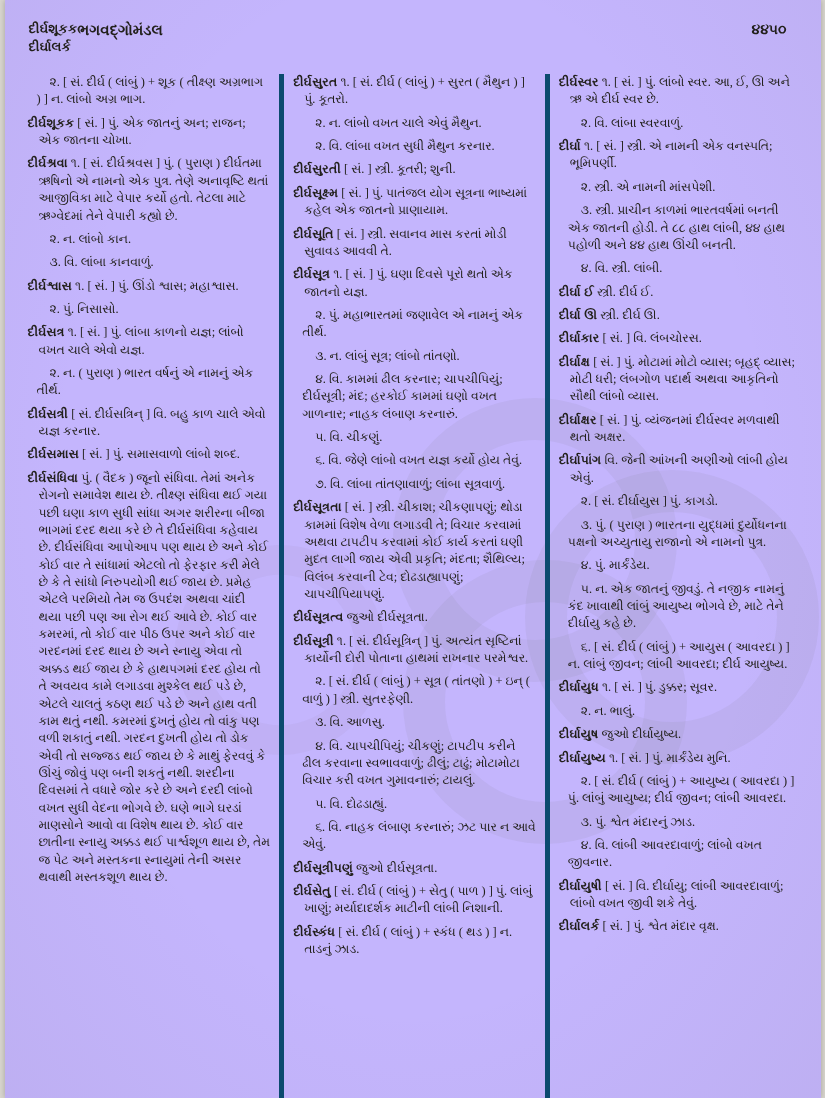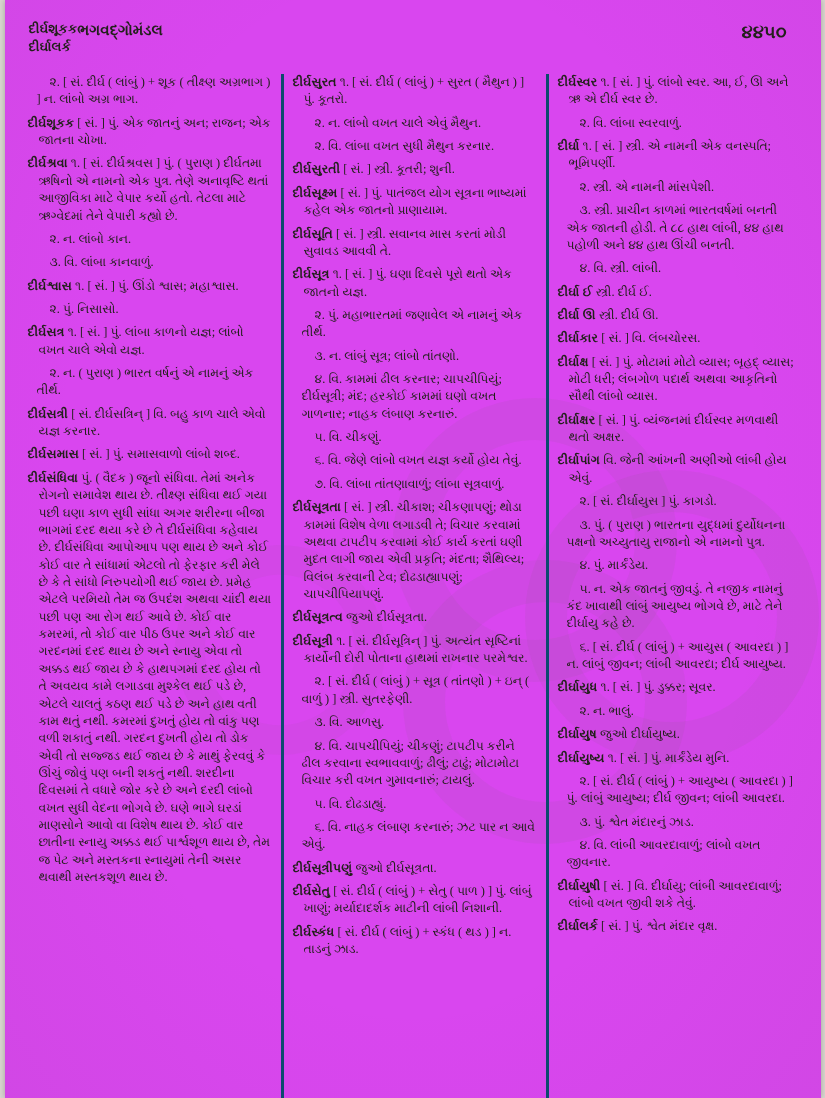--- a/index.html
+++ b/index.html
@@ -1,40 +1,40 @@
 <!DOCTYPE html>
 <html><head>
 <meta charset="utf-8">
 <style>
   html,body{margin:0;padding:0;}
   body{background:#d9d6cf;font-family:"Liberation Serif","DejaVu Sans",serif;}
-  .page{position:relative;width:816px;height:1098px;margin:0 auto;background:#d946ef;
+  .page{position:relative;width:816px;height:1098px;margin:0 auto;background:#c4b5fd;
         color:#22201b;overflow:hidden;box-shadow:0 0 6px rgba(0,0,0,.25);}
   
   .page::after{content:"";position:absolute;inset:0;pointer-events:none;
         background:radial-gradient(ellipse at 50% 45%, rgba(255,255,255,0) 60%, rgba(90,85,70,.06) 100%);}
   
   header{position:absolute;top:20px;left:0;right:0;display:flex;justify-content:space-between;
          align-items:flex-start;padding:0 34px 0 24px;z-index:3;}
   .guide{font-weight:700;font-size:13px;line-height:1.35;letter-spacing:.2px;}
   .title{font-weight:700;font-size:15px;text-align:left;flex:1;margin-top:2px;}
-  .pageno{font-weight:700;font-size:18px;margin-top:2px;}
+  .pageno{font-weight:700;font-size:14px;margin-top:2px;}
   
   .wm{position:absolute;z-index:1;pointer-events:none;}
   .ring{position:absolute;border-radius:50%;border:42px solid rgba(110,104,90,.075);}
   .r1{width:200px;height:200px;left:388px;top:398px;}
   .r2{width:210px;height:210px;left:520px;top:470px;}
   .r3{width:200px;height:200px;left:398px;top:560px;}
   .r4{width:150px;height:150px;left:170px;top:545px;border-width:30px;transform:rotate(20deg);
       border-color:rgba(110,104,90,.05);}
   
   main{position:absolute;top:68px;left:0;right:0;bottom:0;display:flex;z-index:2;
        padding:6px 10px 0 14px;box-sizing:border-box;}
   .col{flex:1 1 0;padding:0 9px;font-size:12.4px;line-height:1.4;box-sizing:border-box;}
-  .col + .col{border-left:3px solid #0c4a6e;}
+  .col + .col{border-left:5px solid #0c4a6e;}
   .col p{margin:0 0 6px 0;}
   p.entry{padding-left:11px;text-indent:-11px;}
   p.sense{padding-left:9px;text-indent:13px;}
   .hw{font-weight:700;letter-spacing:.2px;}
 </style>
 </head>
 <body>
 
 <div class="page">
 

